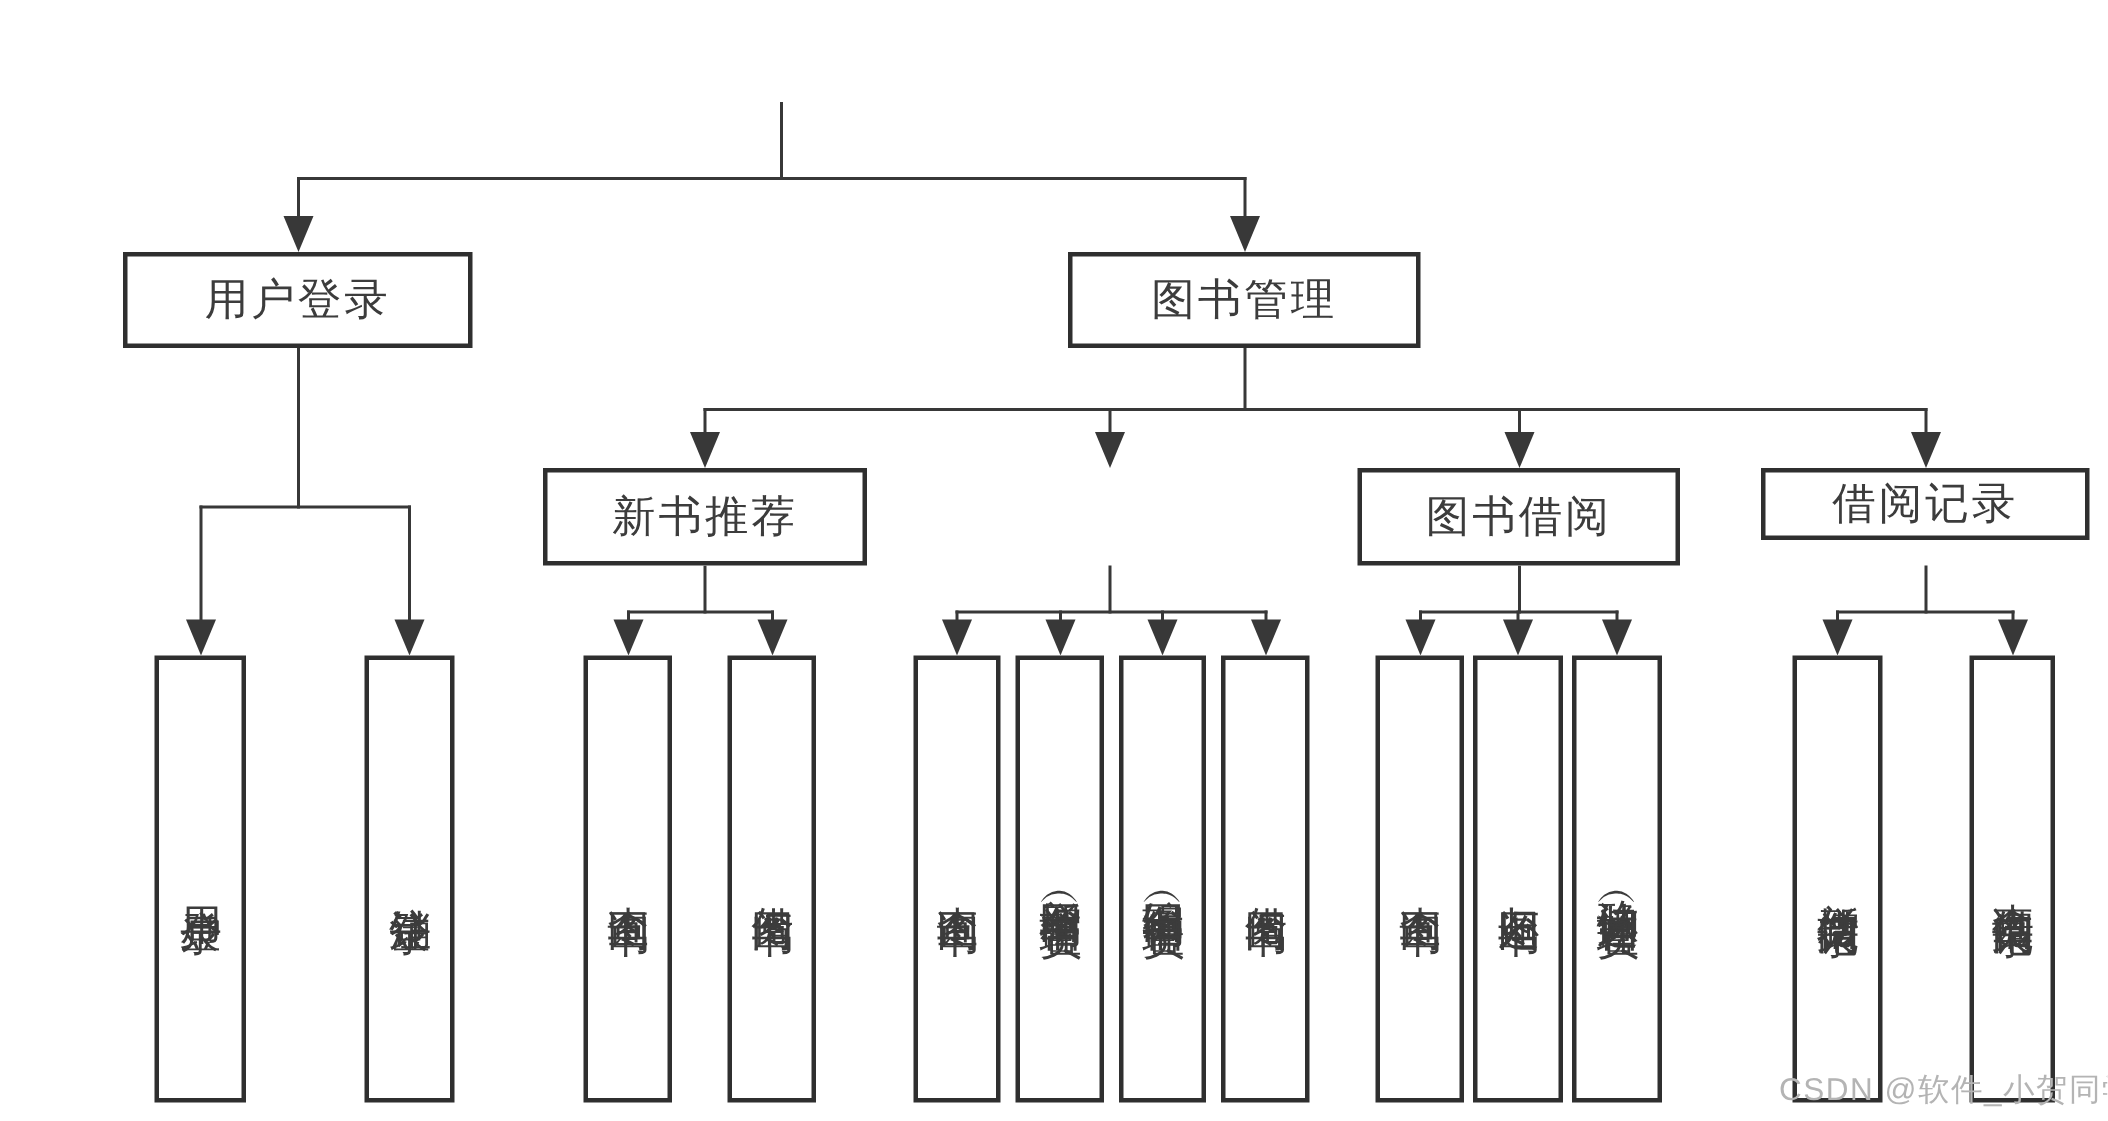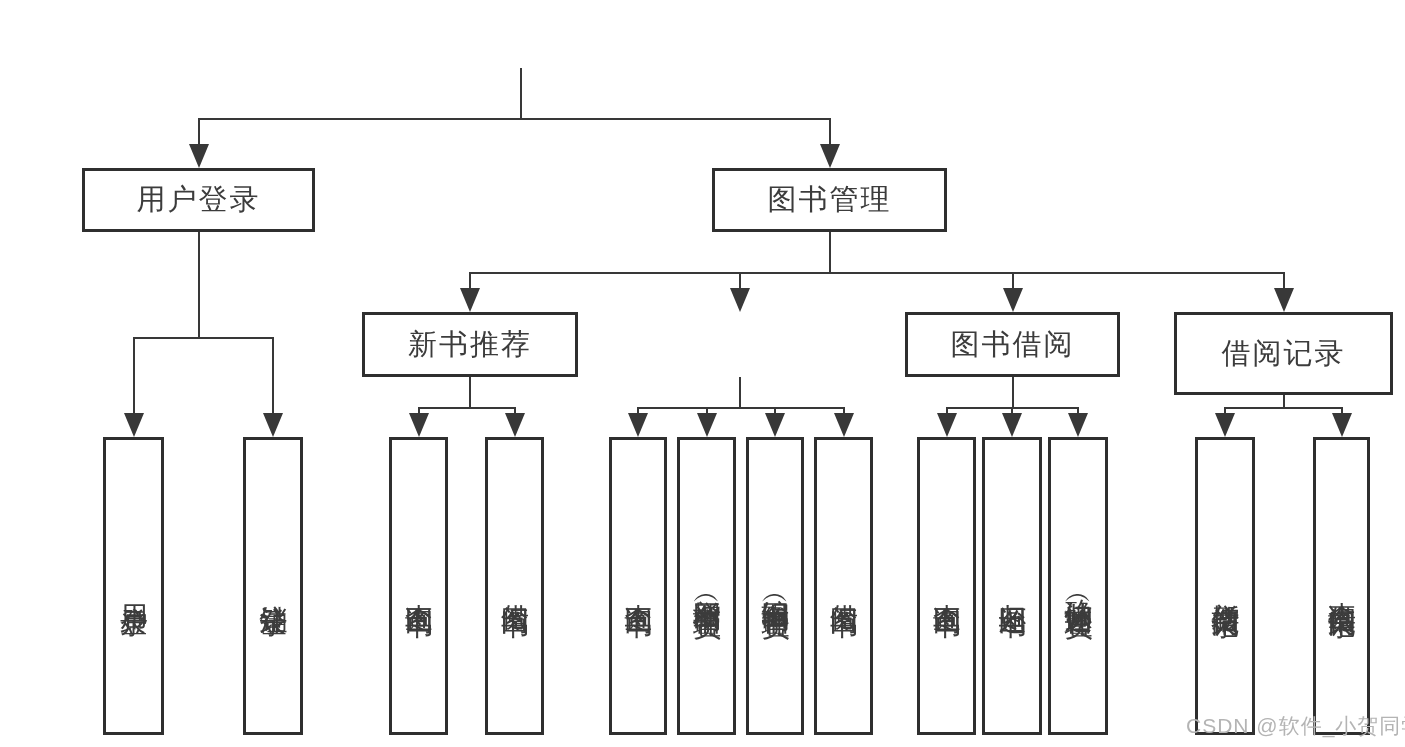--- a/index.html
+++ b/index.html
@@ -116,21 +116,21 @@
     </div>
     <div class="box h" style="left: 362px; top: 312px; width: 216px; height: 65px;">
       <span class="lbl">新书推荐</span>
     </div>
     <div class="box h" style="left: 712px; top: 168px; width: 235px; height: 64px;">
       <span class="lbl">图书管理</span>
     </div>
     <div class="box h" style="left: 905px; top: 312px; width: 215px; height: 65px;">
       <span class="lbl">图书借阅</span>
     </div>
-    <div class="box h" style="left: 1174px; top: 312px; width: 219px; height: 83px;">
+    <div class="box h" style="left: 1174px; top: 312px; width: 219px; height: 48px;">
       <span class="lbl">借阅记录</span>
     </div>
     <div class="box v" style="left: 103px; top: 437px; width: 61px; height: 298px;">
       <span class="lbl">用户登录</span>
     </div>
     <div class="box v" style="left: 243px; top: 437px; width: 60px; height: 298px;">
       <span class="lbl">注销登录</span>
     </div>
     <div class="box v" style="left: 389px; top: 437px; width: 59px; height: 298px;">
       <span class="lbl">查询图书</span>

